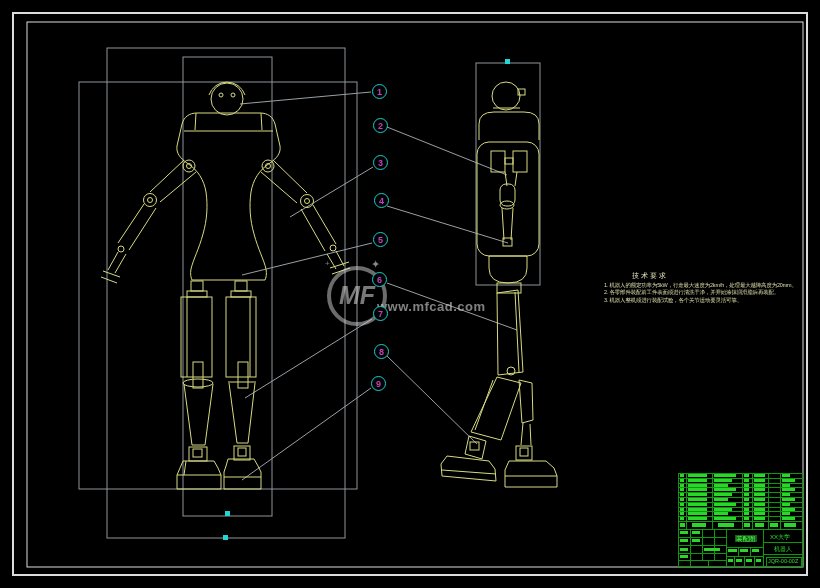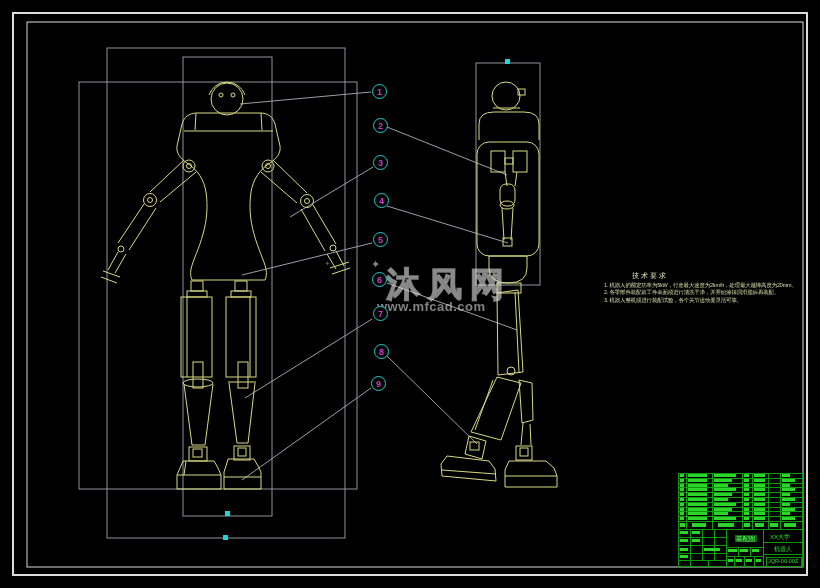--- a/index.html
+++ b/index.html
@@ -203,23 +203,23 @@
   <div class="callout" style="left:374px;top:344px">8</div>
   <div class="callout" style="left:371px;top:376px">9</div>
 
   <div class="notes">
     <div class="nt">技术要求</div>
     <div class="ni">1. 机器人的额定功率为5kW，行走最大速度为2km/h，处理最大越障高度为20mm。</div>
     <div class="ni">2. 各零部件装配前工件表面须进行清洗干净，并开始涂抹润滑脂后再装配。</div>
     <div class="ni">3. 机器人整机须进行装配试验，各个关节运动要灵活可靠。</div>
   </div>
 
+  <div class="wm wm-logo">MF</div>
   <div class="wm wm-star">✦</div>
   <div class="wm wm-star2">+</div>
-  <div class="wm wm-brand">沐风网</div>
   <div class="wm wm-url">www.mfcad.com</div>
 
   <div class="tb">
     <div id="tb-deco">
         <div class="ln" style="left: 0px; top: 0px; width: 125px; height: 1px;"></div>
         <div class="ln" style="left: 0px; top: 93px; width: 125px; height: 1px;"></div>
         <div class="ln" style="left: 0px; top: 0px; width: 1px; height: 94px;"></div>
         <div class="ln" style="left: 124px; top: 0px; width: 1px; height: 94px;"></div>
         <div class="ln" style="left: 0px; top: 4.8px; width: 125px; height: 1px;"></div>
         <div class="ln" style="left: 0px; top: 9.6px; width: 125px; height: 1px;"></div>

